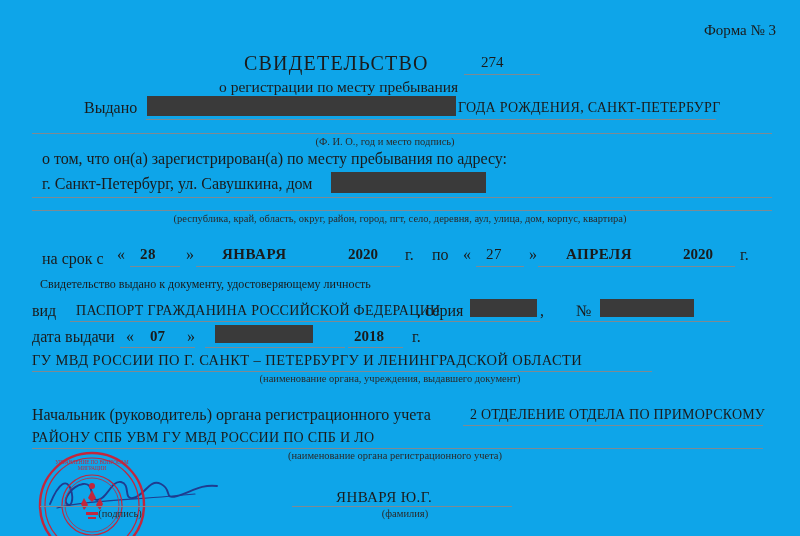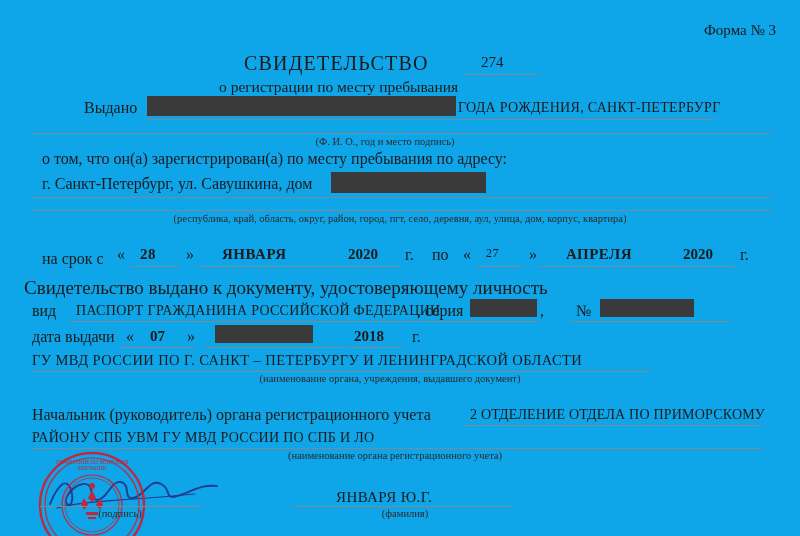--- a/index.html
+++ b/index.html
@@ -142,38 +142,38 @@
     font-size: 16px;
   }
   #q1 { top: 246px; left: 117px; font-size: 16px; }
   #day-from { top: 246px; left: 140px; font-size: 15px; font-weight: bold; letter-spacing: 0.5px; }
   #q2 { top: 246px; left: 186px; font-size: 16px; }
   #month-from { top: 246px; left: 222px; font-size: 15px; font-weight: bold; letter-spacing: 0.5px; }
   #year-from { top: 246px; left: 348px; font-size: 15px; font-weight: bold; }
   #g1 { top: 246px; left: 405px; font-size: 16px; }
   #po { top: 246px; left: 432px; font-size: 16px; }
   #q3 { top: 246px; left: 463px; font-size: 16px; }
-  #day-to { top: 246px; left: 486px; font-size: 12px; font-weight: normal; letter-spacing: 0.5px; }
+  #day-to { top: 246px; left: 486px; font-size: 15px; font-weight: normal; letter-spacing: 0.5px; }
   #q4 { top: 246px; left: 529px; font-size: 16px; }
   #month-to { top: 246px; left: 566px; font-size: 15px; font-weight: bold; letter-spacing: 0.5px; }
   #year-to { top: 246px; left: 683px; font-size: 15px; font-weight: bold; }
   #g2 { top: 246px; left: 740px; font-size: 16px; }
 
   .term-rule { top: 266px; }
   #tr1 { left: 130px; width: 50px; }
   #tr2 { left: 196px; width: 150px; }
   #tr3 { left: 340px; width: 60px; }
   #tr4 { left: 476px; width: 48px; }
   #tr5 { left: 538px; width: 140px; }
   #tr6 { left: 675px; width: 60px; }
 
   #doc-line1 {
     top: 277px;
-    left: 24px;
-    font-size: 19px;
+    left: 40px;
+    font-size: 12px;
   }
   #vid-label { top: 302px; left: 32px; font-size: 16px; }
   #vid-value { top: 303px; left: 76px; font-size: 14px; letter-spacing: 0.3px; }
   #seria-label { top: 302px; left: 417px; font-size: 16px; }
   #seria-redact { top: 299px; left: 470px; width: 67px; height: 18px; }
   #comma1 { top: 302px; left: 540px; font-size: 16px; }
   #num-label { top: 302px; left: 576px; font-size: 16px; }
   #num-redact { top: 299px; left: 600px; width: 94px; height: 18px; }
   #vid-rule { top: 321px; left: 70px; width: 470px; }
   #num-rule { top: 321px; left: 570px; width: 160px; }

